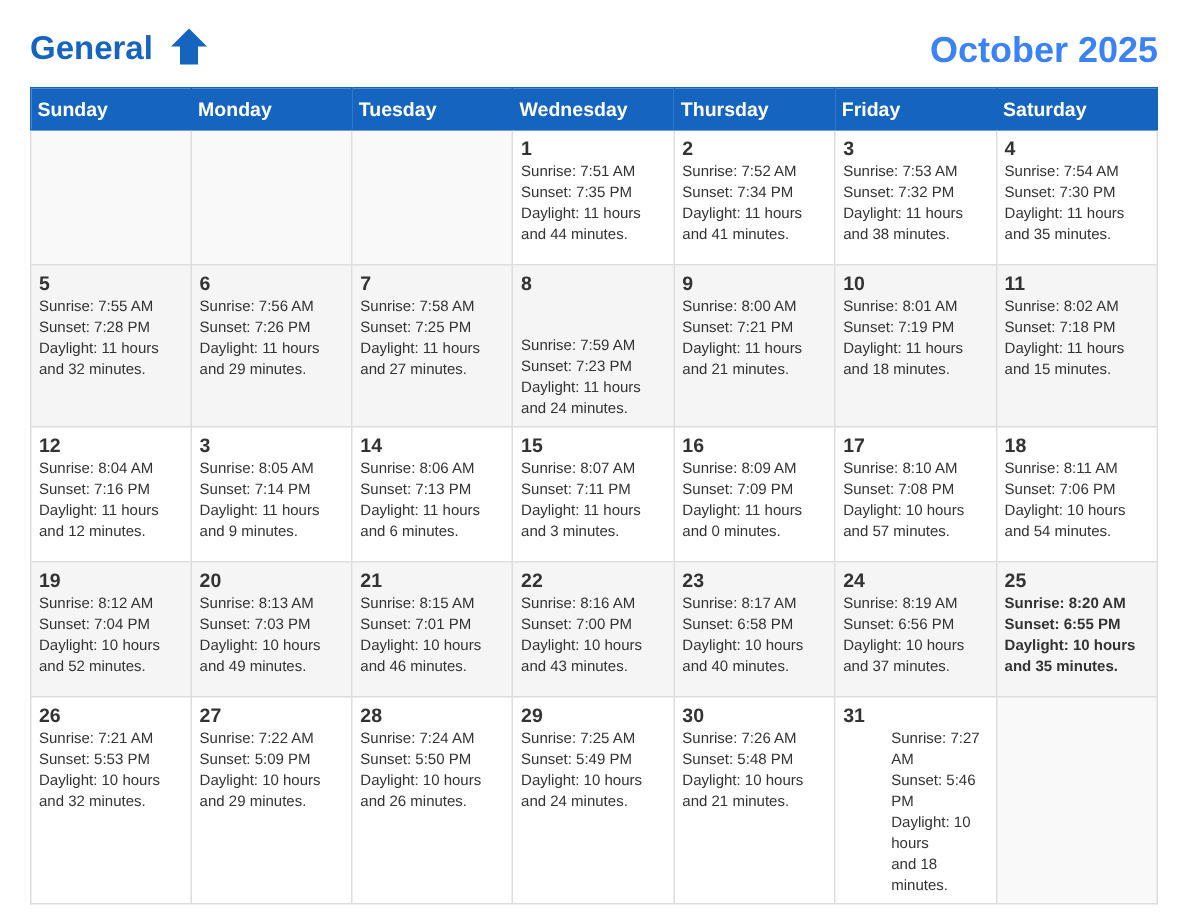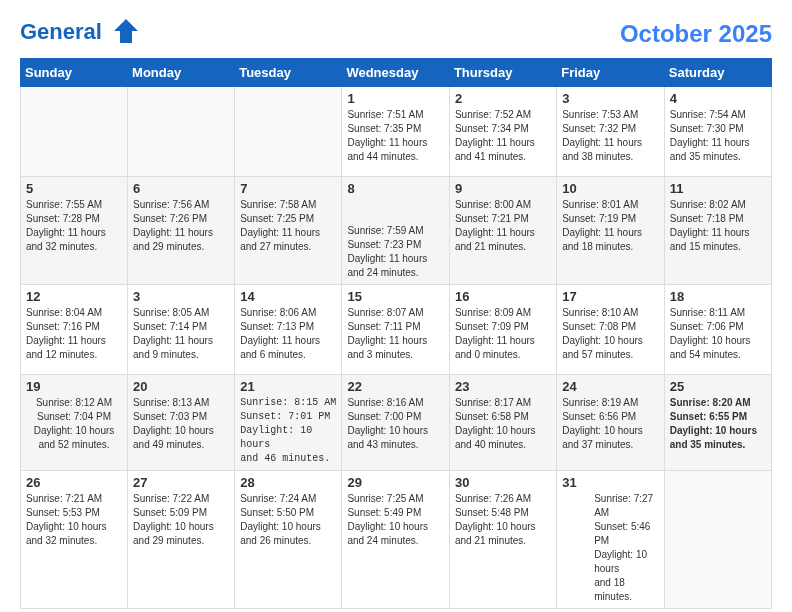--- a/index.html
+++ b/index.html
@@ -252,35 +252,35 @@
           <span class="day-num">18</span>
           <div class="day-info" style="white-space: pre-line;">Sunrise: 8:11 AM
 Sunset: 7:06 PM
 Daylight: 10 hours
 and 54 minutes.</div>
         </td>
       </tr>
       <tr>
         <td>
           <span class="day-num">19</span>
-          <div class="day-info" style="white-space: pre-line; text-align: center;">Sunrise: 8:12 AM
+          <div class="day-info" style="white-space: pre-line;">Sunrise: 8:12 AM
 Sunset: 7:04 PM
 Daylight: 10 hours
 and 52 minutes.</div>
         </td>
         <td>
           <span class="day-num">20</span>
           <div class="day-info" style="white-space: pre-line;">Sunrise: 8:13 AM
 Sunset: 7:03 PM
 Daylight: 10 hours
 and 49 minutes.</div>
         </td>
         <td>
           <span class="day-num">21</span>
-          <div class="day-info" style="white-space: pre-line; font-family: Liberation Mono, monospace;">Sunrise: 8:15 AM
+          <div class="day-info" style="white-space: pre-line;">Sunrise: 8:15 AM
 Sunset: 7:01 PM
 Daylight: 10 hours
 and 46 minutes.</div>
         </td>
         <td>
           <span class="day-num">22</span>
           <div class="day-info" style="white-space: pre-line;">Sunrise: 8:16 AM
 Sunset: 7:00 PM
 Daylight: 10 hours
 and 43 minutes.</div>

